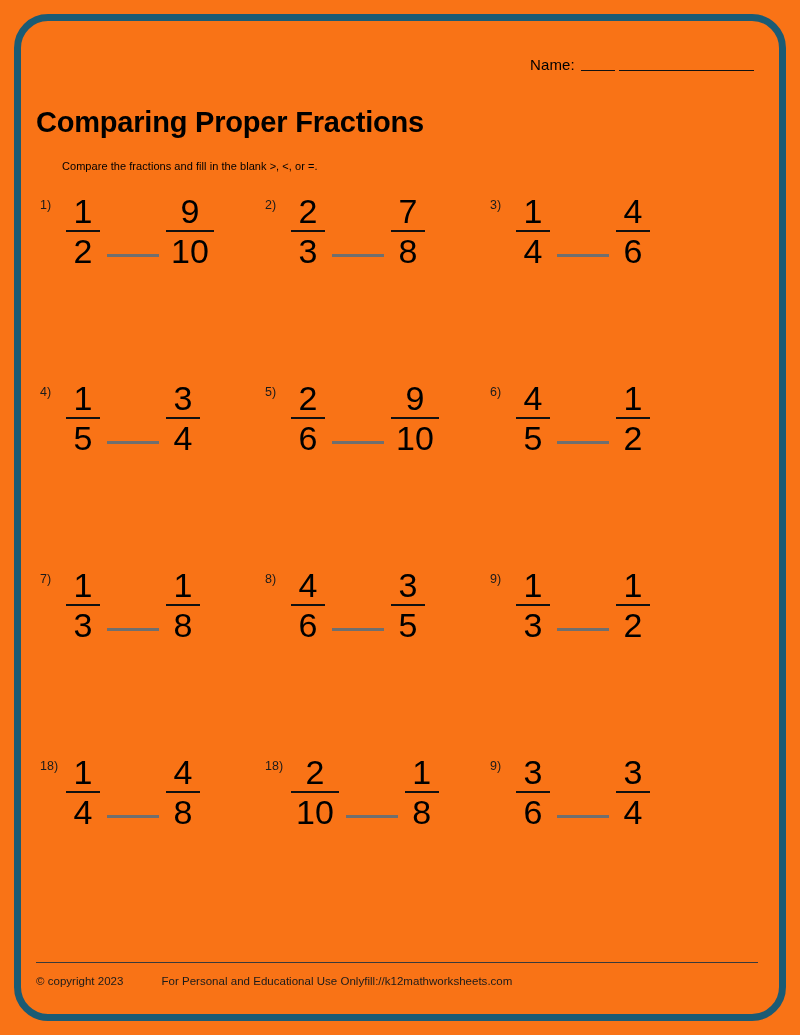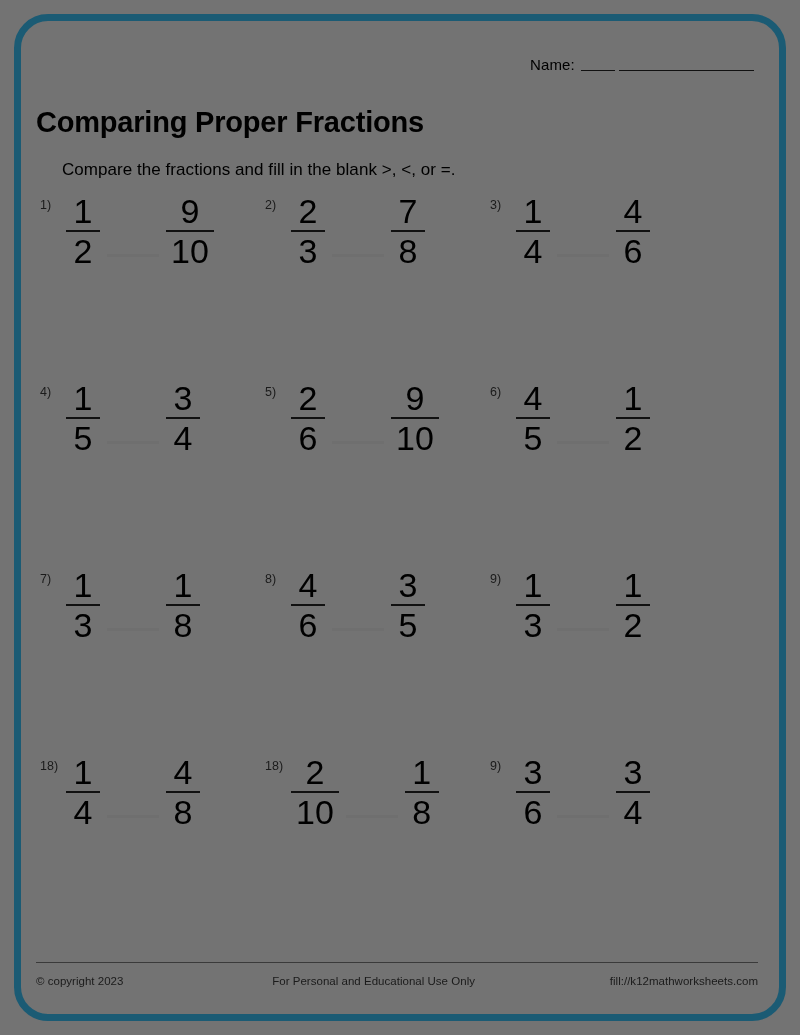--- a/index.html
+++ b/index.html
@@ -13,21 +13,21 @@
     font-family: "Liberation Sans", sans-serif;
     color: #000000;
     overflow: hidden;
   }
 
   .page {
     position: relative;
     width: 800px;
     height: 1035px;
     box-sizing: border-box;
-    background: #737373;
+    background: #f97316;
   }
 
   
   .frame {
     position: absolute;
     left: 14px;
     top: 14px;
     width: 772px;
     height: 1007px;
     box-sizing: border-box;
@@ -76,21 +76,21 @@
     font-size: 29px;
     font-weight: bold;
     letter-spacing: -0.2px;
   }
 
   
   .instructions {
     position: absolute;
     top: 126px;
     left: 26px;
-    font-size: 17px;
+    font-size: 11px;
     letter-spacing: 0.05px;
   }
 
   
   .grid {
     position: absolute;
     top: 160px;
     left: 0;
     width: 728px;
   }
@@ -162,26 +162,25 @@
     width: 722px;
     height: 0;
     border-top: 1.6px solid #3a3a3a;
   }
   .footer {
     position: absolute;
     left: 0;
     bottom: 14px;
     width: 722px;
     display: flex;
-    justify-content: space-between;
     font-size: 11.5px;
     color: #1b1b1b;
     letter-spacing: 0.02px;
   }
-  .footer .mid { margin-left: 14px; }
+  .footer .mid { margin-left: 38px; }
   .footer .right { }
 </style>
 </head>
 <body>
 
 <div class="page">
 
   <div class="frame"></div>
 
   <div class="sheet">

